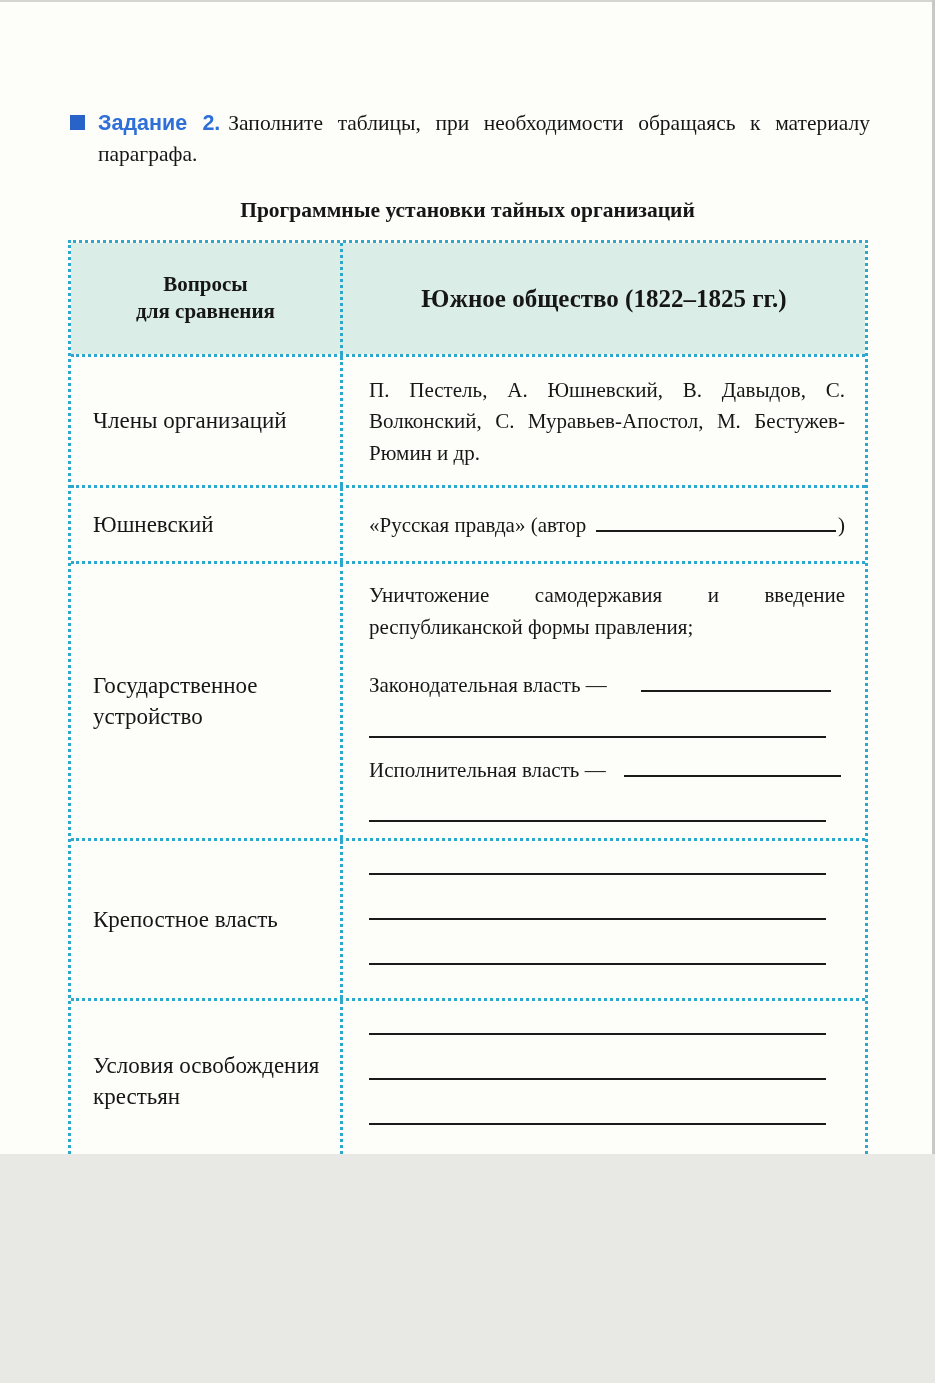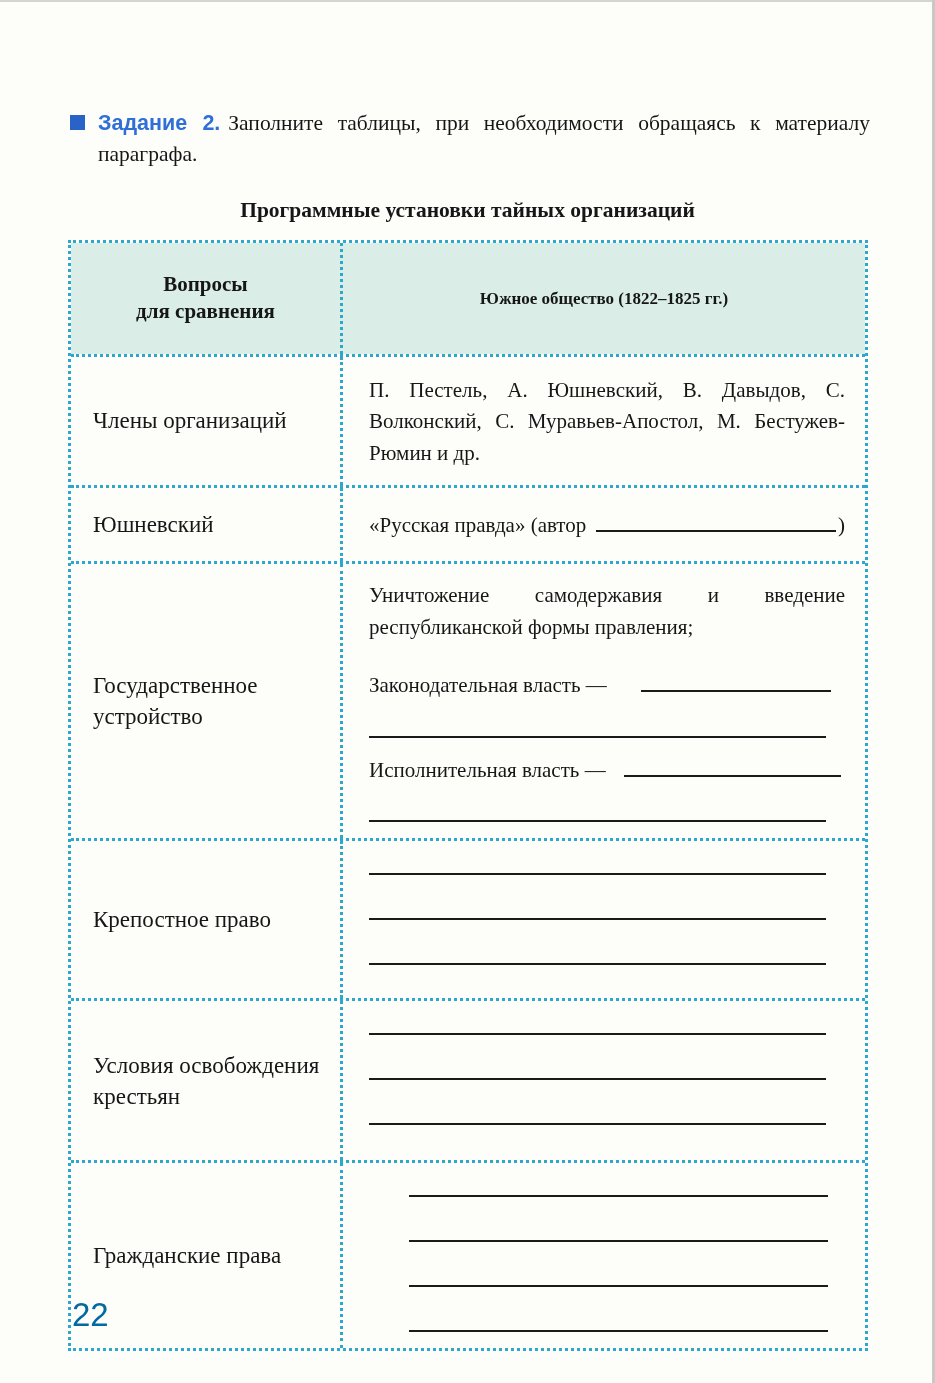--- a/index.html
+++ b/index.html
@@ -1,20 +1,20 @@
 <!DOCTYPE html>
 <html><head>
 <meta charset="utf-8">
 <style>
   * { box-sizing: border-box; }
   html, body { margin: 0; padding: 0; background: #e8e8e4; }
   .page {
     position: relative;
     width: 935px;
-    height: 1383px;
+    height: 1154px;
     margin: 0 auto;
     background: #fdfdfa;
     font-family: "Liberation Serif", serif;
     color: #161616;
     overflow: hidden;
     box-shadow: inset -3px 0 0 #c9c9c4, inset 0 2px 0 #d5d5d0;
   }
 
   
   .task {
@@ -89,21 +89,21 @@
     font-size: 21px;
     line-height: 1.3;
     padding: 28px 8px;
     text-align: center;
   }
   .t-head .t-content {
     display: flex;
     align-items: center;
     justify-content: center;
     font-weight: bold;
-    font-size: 17px;
+    font-size: 25px;
     padding: 10px 8px;
   }
   .t-head { min-height: 74px; }
 
   
   .row-members { min-height: 120px; }
   .row-members .t-content { text-align: justify; }
 
   .row-programs { min-height: 76px; }
   .row-programs .t-content { display: flex; align-items: center; }
@@ -203,21 +203,21 @@
         <div class="blank-line"></div>
         <div class="power-row" style="margin-top: 16px;">
           <span>Исполнительная власть —</span>
           <span class="short-line exec"></span>
         </div>
         <div class="blank-line"></div>
       </div>
     </div>
 
     <div class="t-row row-serfdom">
-      <div class="t-label">Крепостное право</div>
+      <div class="t-label">Крепостное власть</div>
       <div class="t-content lines-stack">
         <div class="blank-line"></div>
         <div class="blank-line"></div>
         <div class="blank-line"></div>
       </div>
     </div>
 
     <div class="t-row row-liberation">
       <div class="t-label">Условия освобождения крестьян</div>
       <div class="t-content lines-stack">

